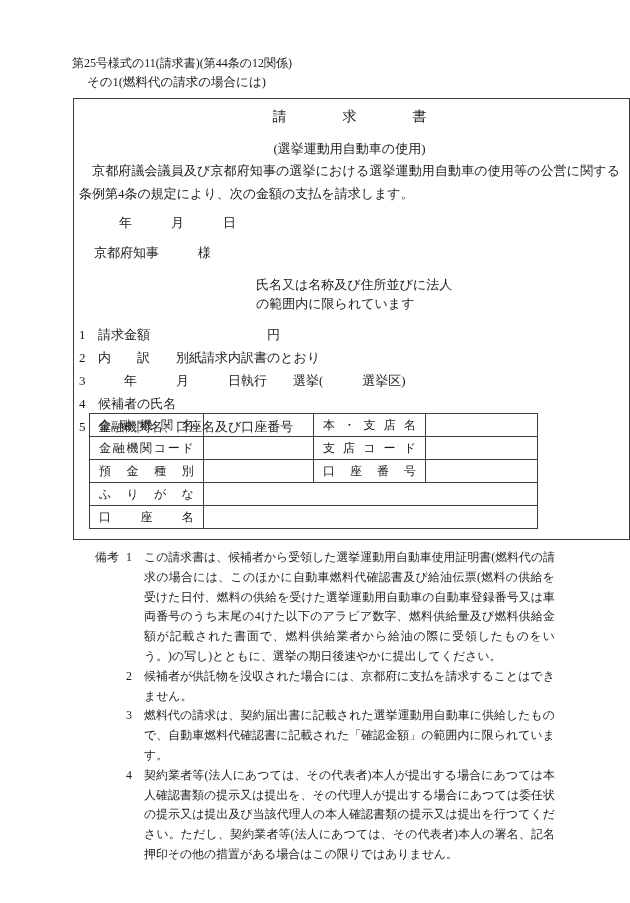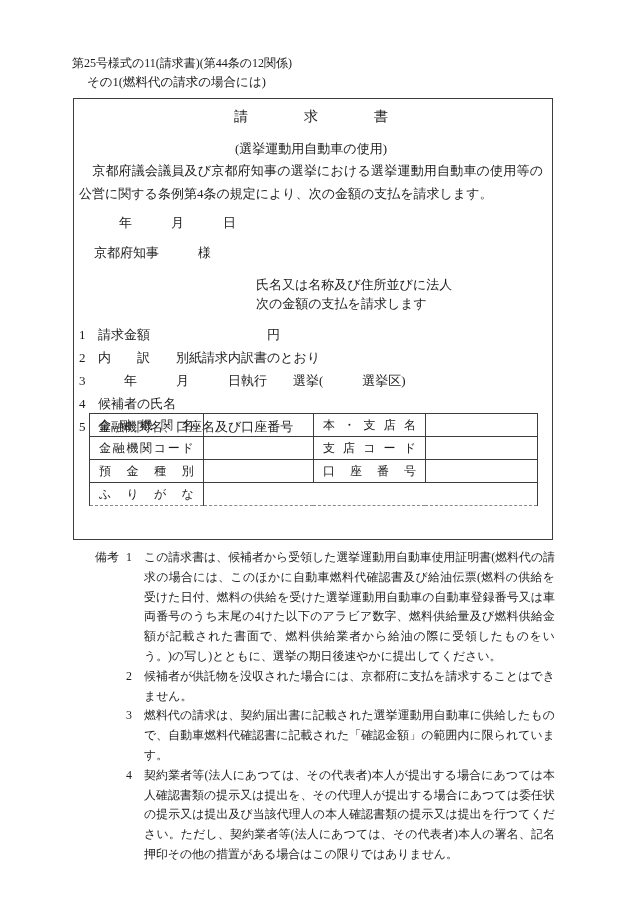--- a/index.html
+++ b/index.html
@@ -7,21 +7,21 @@
   body {
     width:630px; height:903px; position:relative;
     font-family:"Liberation Serif","DejaVu Serif",serif;
     color:#1c1c1c;
     -webkit-font-smoothing:antialiased;
   }
   .heading1 { position:absolute; left:72px; top:55px; font-size:12px; white-space:nowrap; }
   .heading2 { position:absolute; left:87px; top:74px; font-size:12.5px; white-space:nowrap; }
 
   .form-box {
-    position:absolute; left:73px; top:98px; width:480px; height:442px;
+    position:absolute; left:73px; top:98px; width:557px; height:442px;
     border:1px solid #3d3d3d; padding:6px 9px 16px 5px; font-size:13px; overflow:hidden;
   }
   .form-title { text-align:center; font-size:14px; line-height:16px; margin-top:4px; white-space:pre; }
   .form-subtitle { text-align:center; font-size:13px; line-height:16px; margin-top:16px; white-space:pre; }
   .body-par { margin-top:2px; line-height:23px; text-align:justify; }
   .date-line { margin-top:8px; padding-left:40px; white-space:pre; line-height:20px; }
   .addressee { margin-top:10px; padding-left:15px; white-space:pre; line-height:20px; }
   .name-block { margin-top:12px; padding-left:177px; line-height:19px; }
   .claim-items { margin-top:10px; }
   .claim-item { display:flex; line-height:23px; }
@@ -55,21 +55,21 @@
 <div class="heading2">その1(燃料代の請求の場合には)</div>
 
 <div class="form-box">
   <div class="form-title">請　　　　求　　　　書</div>
   <div class="form-subtitle">(選挙運動用自動車の使用)</div>
   <p class="body-par">　京都府議会議員及び京都府知事の選挙における選挙運動用自動車の使用等の公営に関する条例第4条の規定により、次の金額の支払を請求します。</p>
   <div class="date-line">年　　　月　　　日</div>
   <div class="addressee">京都府知事　　　様</div>
   <div class="name-block">
     <div>氏名又は名称及び住所並びに法人</div>
-    <div>次の金額の支払を請求します</div>
+    <div>の範囲内に限られています</div>
   </div>
 
   <div class="claim-items">
     <div class="claim-item">
       <span class="claim-no">1</span>
       <span class="claim-text">請求金額　　　　　　　　　円</span>
     </div>
     <div class="claim-item">
       <span class="claim-no">2</span>
       <span class="claim-text">内　　訳　　別紙請求内訳書のとおり</span>
@@ -111,20 +111,24 @@
     <tr>
       <td class="lbl">預金種別</td>
       <td></td>
       <td class="lbl">口座番号</td>
       <td></td>
     </tr>
     <tr class="dashed-below">
       <td class="lbl">ふりがな</td>
       <td colspan="3"></td>
     </tr>
+    <tr>
+      <td class="lbl">口座名</td>
+      <td colspan="3"></td>
+    </tr>
   </tbody>
     </table>
 </div>
 
 <div class="remarks">
   <div class="remarks-label">備考</div>
   <div class="remark-items">
     <div class="remark-item">
       <span class="remark-no">1</span>
       <span class="remark-text">この請求書は、候補者から受領した選挙運動用自動車使用証明書(燃料代の請求の場合には、このほかに自動車燃料代確認書及び給油伝票(燃料の供給を受けた日付、燃料の供給を受けた選挙運動用自動車の自動車登録番号又は車両番号のうち末尾の4けた以下のアラビア数字、燃料供給量及び燃料供給金額が記載された書面で、燃料供給業者から給油の際に受領したものをいう。)の写し)とともに、選挙の期日後速やかに提出してください。</span>

